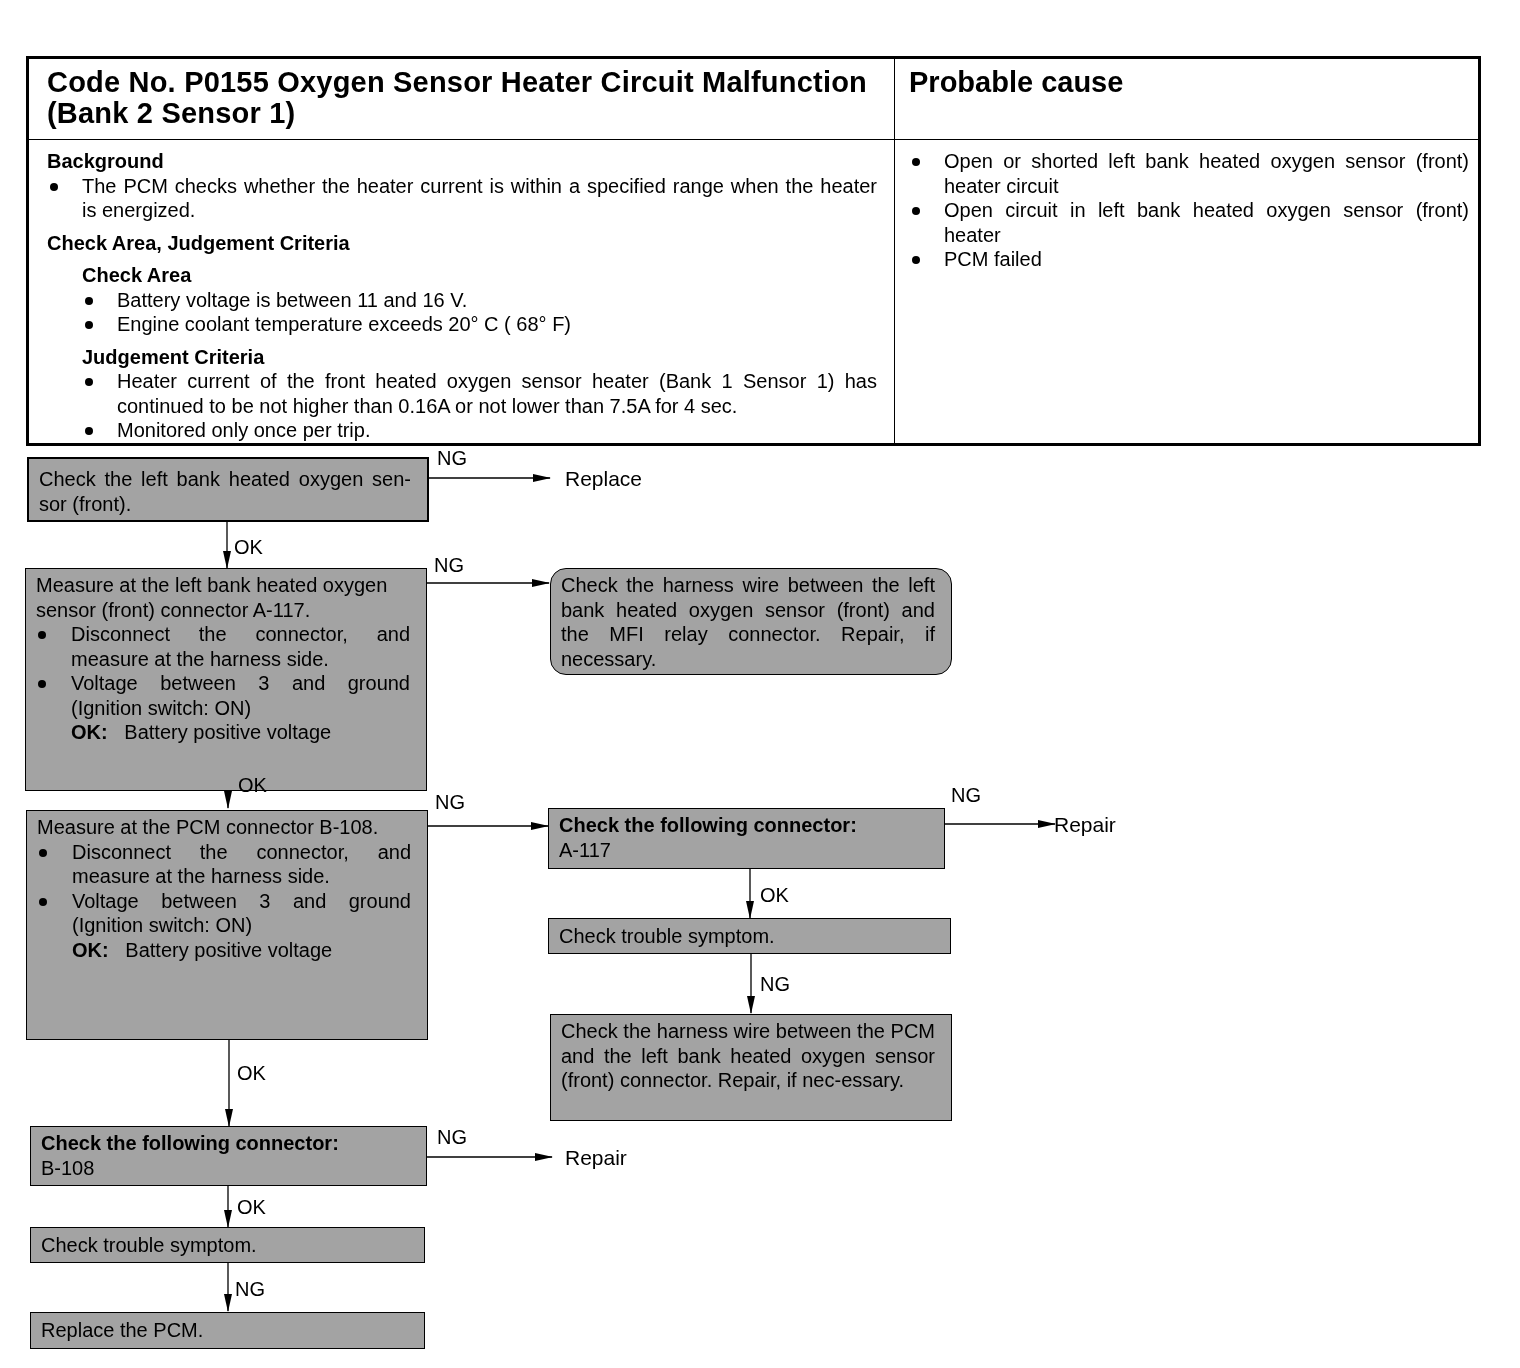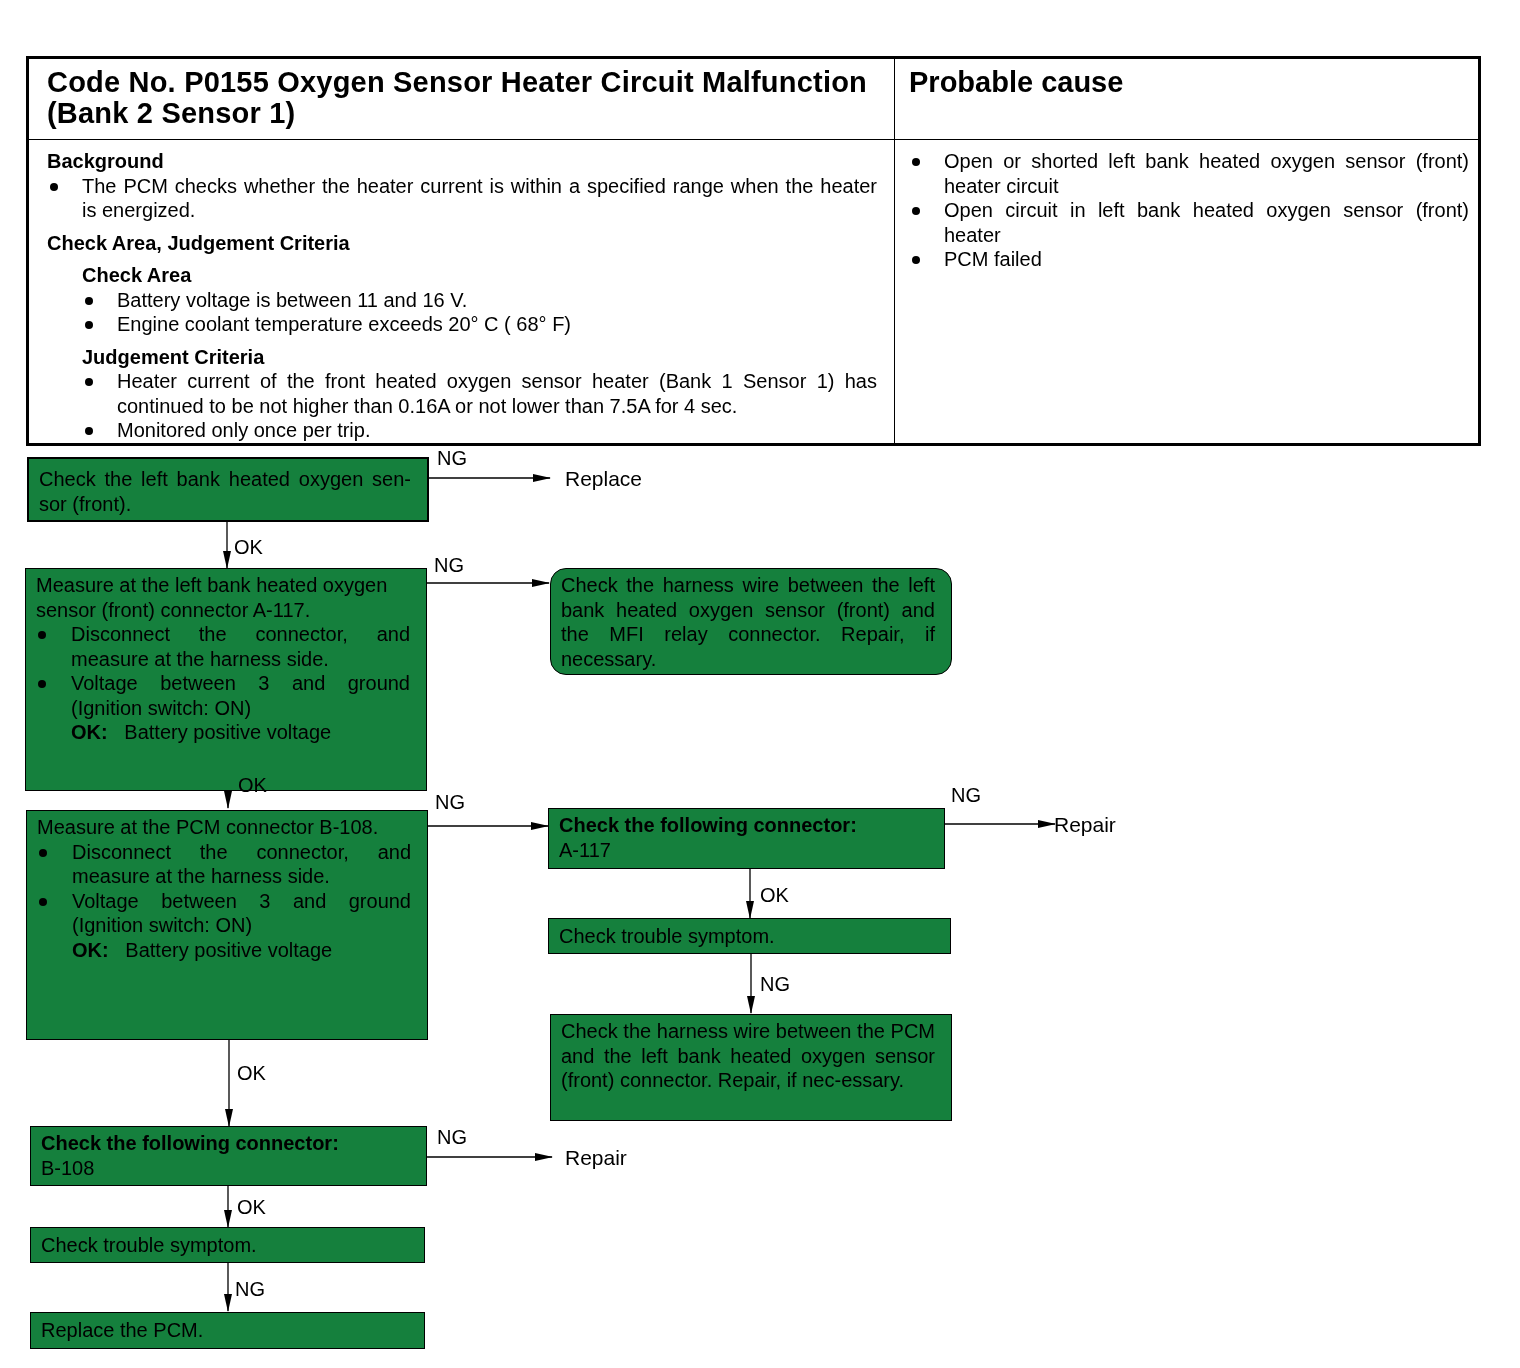--- a/index.html
+++ b/index.html
@@ -29,21 +29,21 @@
   .bullet { position: relative; padding-left: 35px; text-align: justify; }
   .bullet::before {
     content: ""; position: absolute; left: 3px; top: 9px; width: 8px; height: 8px;
     border-radius: 50%; background: #000;
   }
   .indent { margin-left: 35px; }
   .gap-top { margin-top: 8px; }
 
   
   .box {
-    position: absolute; border: 1px solid #000; box-sizing: border-box; background: #15803d;
+    position: absolute; border: 1px solid #000; box-sizing: border-box; background: #a3a3a3;
     font-size: 20px; line-height: 24.5px; padding: 4px 16px 4px 10px;
   }
   .box.thick { border-width: 2px; }
   .box .bullet { padding-left: 35px; }
   .box .bullet::before { left: 2px; }
   .box .okline { padding-left: 35px; }
   .justify { text-align: justify; }
   .flow-label { position: absolute; font-size: 20px; line-height: 22px; }
   .flow-end { position: absolute; font-size: 21px; font-weight: normal; line-height: 22px; }
   svg.connectors { position: absolute; left: 0; top: 0; }

